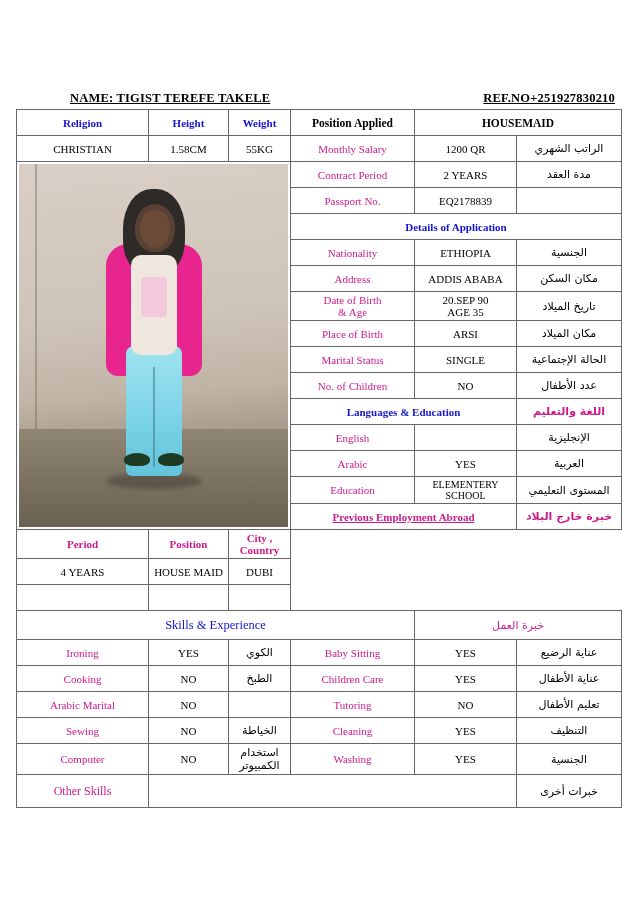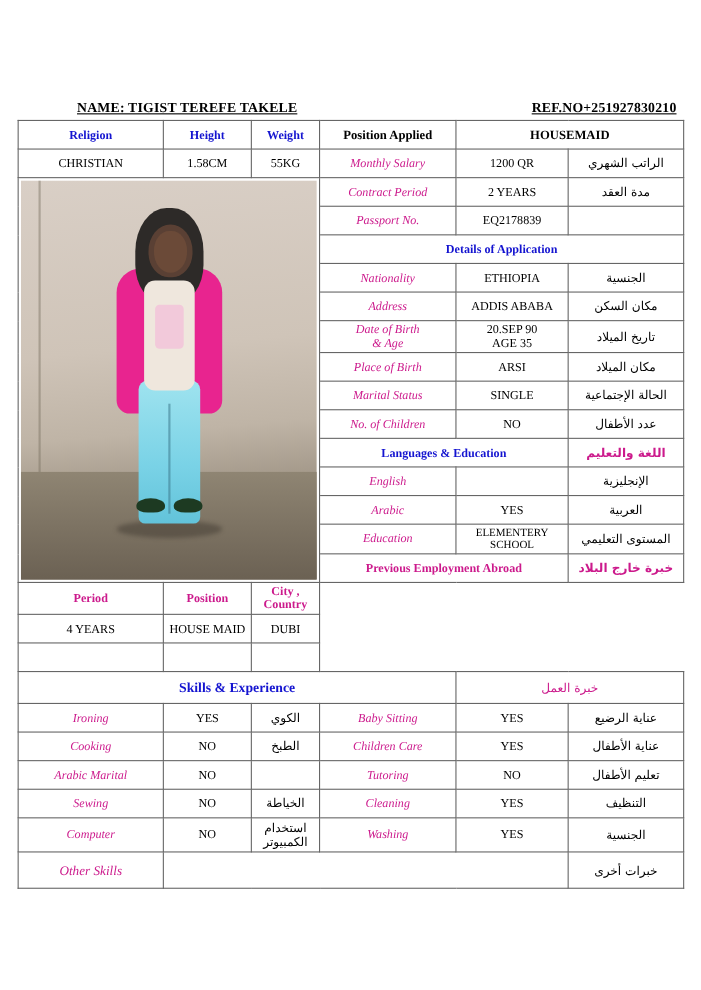--- a/index.html
+++ b/index.html
@@ -57,39 +57,39 @@
   }
   td.shade {
     background: #f0f0f0;
   }
   td.blue {
     color: #1414d0;
     font-weight: bold;
   }
   td.magenta {
     color: #cc1a8c;
-    font-style: italic;
   }
   td.magenta-b {
     color: #cc1a8c;
     font-weight: bold;
   }
   td.section {
     color: #1414d0;
     font-weight: bold;
     font-size: 12.5px;
     background: #f0f0f0;
     height: 24px;
   }
   td.section-mag {
     color: #cc1a8c;
     font-weight: bold;
     font-size: 12.5px;
     background: #f0f0f0;
     height: 24px;
+    text-decoration: underline;
   }
   .ar {
     font-family: "DejaVu Sans", sans-serif;
     font-size: 10px;
     direction: rtl;
   }
   .ar-mag {
     font-family: "DejaVu Sans", sans-serif;
     font-size: 10px;
     color: #cc1a8c;
@@ -240,21 +240,21 @@
     width: 96px;
     height: 16px;
     margin-left: -48px;
     background: rgba(40,35,28,0.35);
     border-radius: 50%;
     filter: blur(2px);
     z-index: 1;
   }
   .skills-title {
     color: #1414d0;
-    font-weight: bold;
+    font-weight: normal;
     font-size: 12.5px;
   }
   td.tall {
     height: 30px;
   }
 </style>
 </head>
 <body>
 
 <div class="page">

